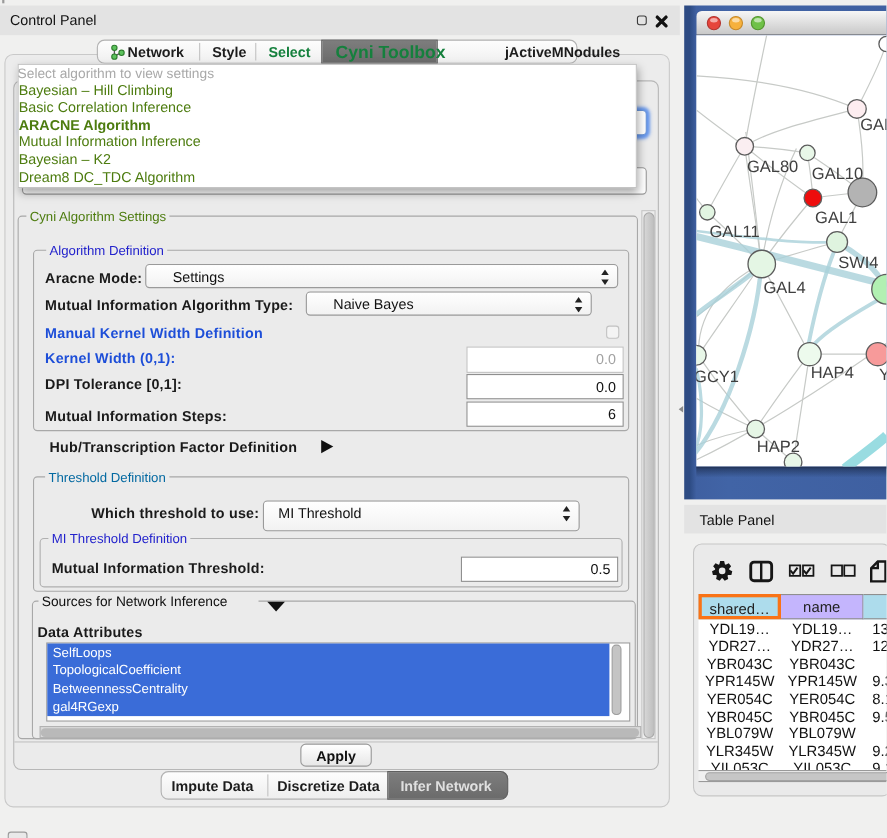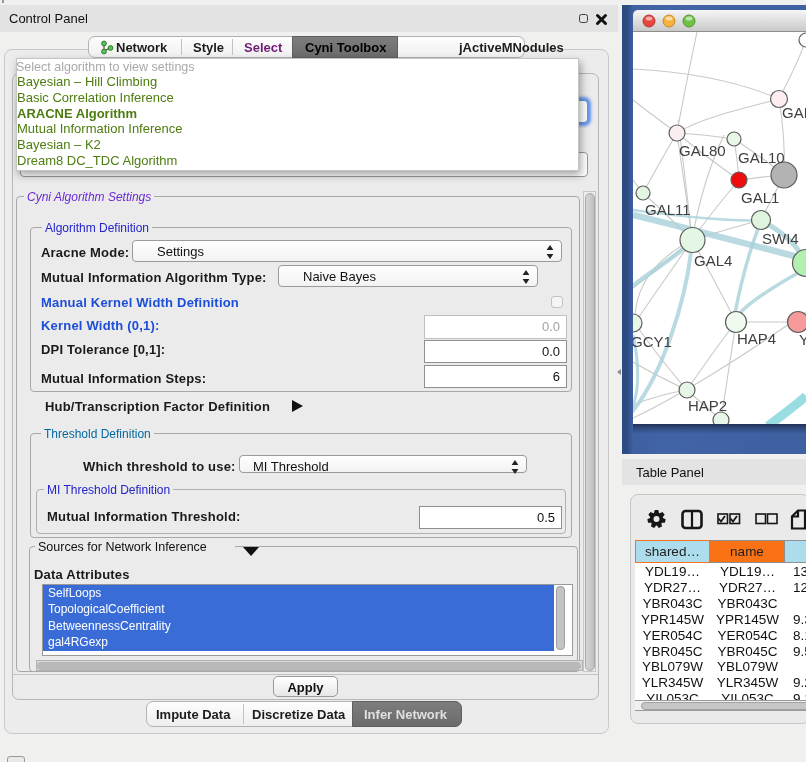--- a/index.html
+++ b/index.html
@@ -31,34 +31,34 @@
 <div class="abs" style="left:181px;top:39px;width:1px;height:16px;background:#c2c2c2;"></div>
 <div class="abs" style="left:232px;top:39px;width:1px;height:16px;background:#c2c2c2;"></div>
 <svg class="abs" style="left:100px;top:40px;" width="14" height="15" viewBox="0 0 14 15">
     <path d="M4 4 L4 11 M4 11 L10 8" stroke="#555" stroke-width="1.2" fill="none"></path>
     <circle cx="4" cy="3.5" r="2.4" fill="#5cc25c" stroke="#2e7d2e"></circle>
     <circle cx="4" cy="11.5" r="2.4" fill="#5cc25c" stroke="#2e7d2e"></circle>
     <circle cx="10.5" cy="8" r="2.4" fill="#5cc25c" stroke="#2e7d2e"></circle>
   </svg>
 <div class="abs" style="left:116px;top:40px;font-size:13px;font-weight:600;color:#1c1c1c;">Network</div>
 <div class="abs" style="left:193px;top:40px;font-size:13px;font-weight:600;color:#1c1c1c;">Style</div>
-<div class="abs" style="left:244px;top:40px;font-size:13px;font-weight:600;color:#701a75;">Select</div>
-<div class="abs" style="left:305px;top:40px;font-size:13px;font-weight:600;color:#000000;">Cyni Toolbox</div>
+<div class="abs" style="left:244px;top:40px;font-size:13px;font-weight:600;color:#15803d;">Select</div>
+<div class="abs" style="left:305px;top:40px;font-size:16px;font-weight:600;color:#15803d;">Cyni Toolbox</div>
 <div class="abs" style="left:411px;top:40px;font-size:13px;font-weight:600;color:#1c1c1c;padding-left:48px;">jActiveMNodules</div>
 
 <div class="abs" style="left:12px;top:73px;width:587px;height:627px;background:#ebebeb;border:1px solid #b7b7b7;border-radius:7px;"></div>
 
 <div class="abs" style="left:20px;top:100px;width:568px;height:23px;background:#fff;border:1px solid #999;border-radius:4px;box-shadow:0 0 3px 2.5px rgba(85,140,235,0.9);border-color:#6a95d8;"></div>
 <div class="abs" style="left:20px;top:152px;width:568px;height:25px;background:#fff;border:1px solid #999;border-radius:4px;"></div>
 
 <div class="abs" style="left:583px;top:191px;width:13px;height:481px;background:#ededed;border:1px solid #c6c6c6;"></div>
 <div class="abs" style="left:584.5px;top:192.5px;width:10px;height:478px;background:linear-gradient(90deg,#d6d6d6,#bfbfbf);border:1px solid #a8a8a8;border-radius:5px;"></div>
 
 <div class="abs grp" style="left:16px;top:196px;width:564px;height:476px;"></div>
-<div class="gt" style="left:24px;top:190px;color:#6d28d9;font-style:italic;">Cyni Algorithm Settings</div>
+<div class="gt" style="left:24px;top:190px;color:#4d7c0f;">Cyni Algorithm Settings</div>
 
 <div class="abs grp" style="left:30px;top:227px;width:542px;height:165px;"></div>
 <div class="gt" style="left:42px;top:221px;color:#2323cc;">Algorithm Definition</div>
 
 <div class="abs lbl" style="left:41px;top:245px;">Aracne Mode:</div>
 <div class="abs combo" style="left:132px;top:240px;width:430px;height:22px;">
     <span class="ct">Settings</span>
     <svg style="position:absolute;right:7px;top:3.5px;" width="8" height="14" viewBox="0 0 8 14">
       <path d="M4 0 L7.4 5 H0.6 Z" fill="#222"></path>
       <path d="M4 14 L7.4 9 H0.6 Z" fill="#222"></path>
@@ -80,21 +80,21 @@
 <div class="abs field" style="left:424px;top:340px;width:143px;height:23px;">0.0</div>
 <div class="abs lbl" style="left:41px;top:371px;">Mutual Information Steps:</div>
 <div class="abs field" style="left:424px;top:365px;width:143px;height:23px;">6</div>
 
 <div class="abs lbl" style="left:45px;top:399px;">Hub/Transcription Factor Definition</div>
 <div class="abs" style="left:292px;top:400px;width:0;height:0;border-left:11px solid #111;border-top:6.5px solid transparent;border-bottom:6.5px solid transparent;"></div>
 
 <div class="abs grp" style="left:30px;top:433px;width:542px;height:105px;"></div>
 <div class="gt" style="left:41px;top:427px;color:#0369a1;">Threshold Definition</div>
 <div class="abs lbl" style="left:83px;top:459px;">Which threshold to use:</div>
-<div class="abs combo" style="left:239px;top:455px;width:288px;height:18px;">
+<div class="abs combo" style="left:239px;top:455px;width:288px;height:28px;">
     <span class="ct" style="left:13px;">MI Threshold</span>
     <svg style="position:absolute;right:7px;top:3.5px;" width="8" height="14" viewBox="0 0 8 14">
       <path d="M4 0 L7.4 5 H0.6 Z" fill="#222"></path>
       <path d="M4 14 L7.4 9 H0.6 Z" fill="#222"></path>
     </svg>
   </div>
 <div class="abs grp" style="left:36px;top:489px;width:530px;height:45px;border-color:#b0b0b0;"></div>
 <div class="gt" style="left:44px;top:483px;color:#2323cc;">MI Threshold Definition</div>
 <div class="abs lbl" style="left:47px;top:509px;">Mutual Information Threshold:</div>
 <div class="abs field" style="left:419px;top:506px;width:143px;height:23px;">0.5</div>
@@ -237,20 +237,20 @@
 <rect x="115" y="9" width="9.5" height="9.5"></rect>
 <rect x="126.5" y="9" width="9.5" height="9.5"></rect>
 </g>
 <path d="M77.5 13.5 l2.5 3 4-5.5" stroke="#161616" stroke-width="1.8" fill="none"></path>
 <path d="M89.5 13.5 l2.5 3 4-5.5" stroke="#161616" stroke-width="1.8" fill="none"></path>
 <path d="M157 5.5 h7 v18 h-13 v-12 z" fill="none" stroke="#161616" stroke-width="2.2"></path>
 <path d="M157 5.5 v6 h-6" fill="none" stroke="#161616" stroke-width="2.2"></path>
 </svg>
 
 <div class="abs" style="left:635px;top:563px;width:171px;height:137px;background:#fff;"></div>
-<div class="abs" style="left:635px;top:540px;width:75px;height:23px;background:#addcec;border:1px solid #f97316;text-align:center;font-size:13.5px;color:#222;padding-top:3px;">shared…</div>
-<div class="abs" style="left:710px;top:540px;width:75px;height:23px;background:#f97316;border:1px solid #8f8f8f;border-left:none;text-align:center;font-size:13.5px;color:#222;padding-top:3px;">name</div>
+<div class="abs" style="left:635px;top:540px;width:75px;height:23px;background:#addcec;border:3px solid #f97316;text-align:center;font-size:13.5px;color:#222;padding-top:3px;">shared…</div>
+<div class="abs" style="left:710px;top:540px;width:75px;height:23px;background:#c4b5fd;border:1px solid #8f8f8f;border-left:none;text-align:center;font-size:13.5px;color:#222;padding-top:3px;">name</div>
 <div class="abs" style="left:785px;top:540px;width:25px;height:23px;background:#addcec;border:1px solid #8f8f8f;border-left:none;"></div>
 <div class="abs" style="left:635px;top:564px;width:75px;text-align:center;font-size:13.5px;color:#111;line-height:15.9px;">YDL19…<br>YDR27…<br>YBR043C<br>YPR145W<br>YER054C<br>YBR045C<br>YBL079W<br>YLR345W<br>YIL053C</div>
 <div class="abs" style="left:710px;top:564px;width:75px;text-align:center;font-size:13.5px;color:#111;line-height:15.9px;">YDL19…<br>YDR27…<br>YBR043C<br>YPR145W<br>YER054C<br>YBR045C<br>YBL079W<br>YLR345W<br>YIL053C</div>
 <div class="abs" style="left:793px;top:564px;width:75px;font-size:13.5px;color:#111;line-height:15.9px;">13.<br>12.<br>&nbsp;<br>9.3<br>8.1<br>9.5<br>&nbsp;<br>9.2<br>9.1</div>
 <div class="abs" style="left:635px;top:700px;width:171px;height:11px;background:#f0f0f0;border-top:1px solid #9a9a9a;border-bottom:1px solid #9a9a9a;"></div>
 <div class="abs" style="left:641px;top:701.5px;width:170px;height:8.5px;background:#c6c6c6;border:1px solid #a2a2a2;border-radius:4px;"></div>
 
 </body></html>

